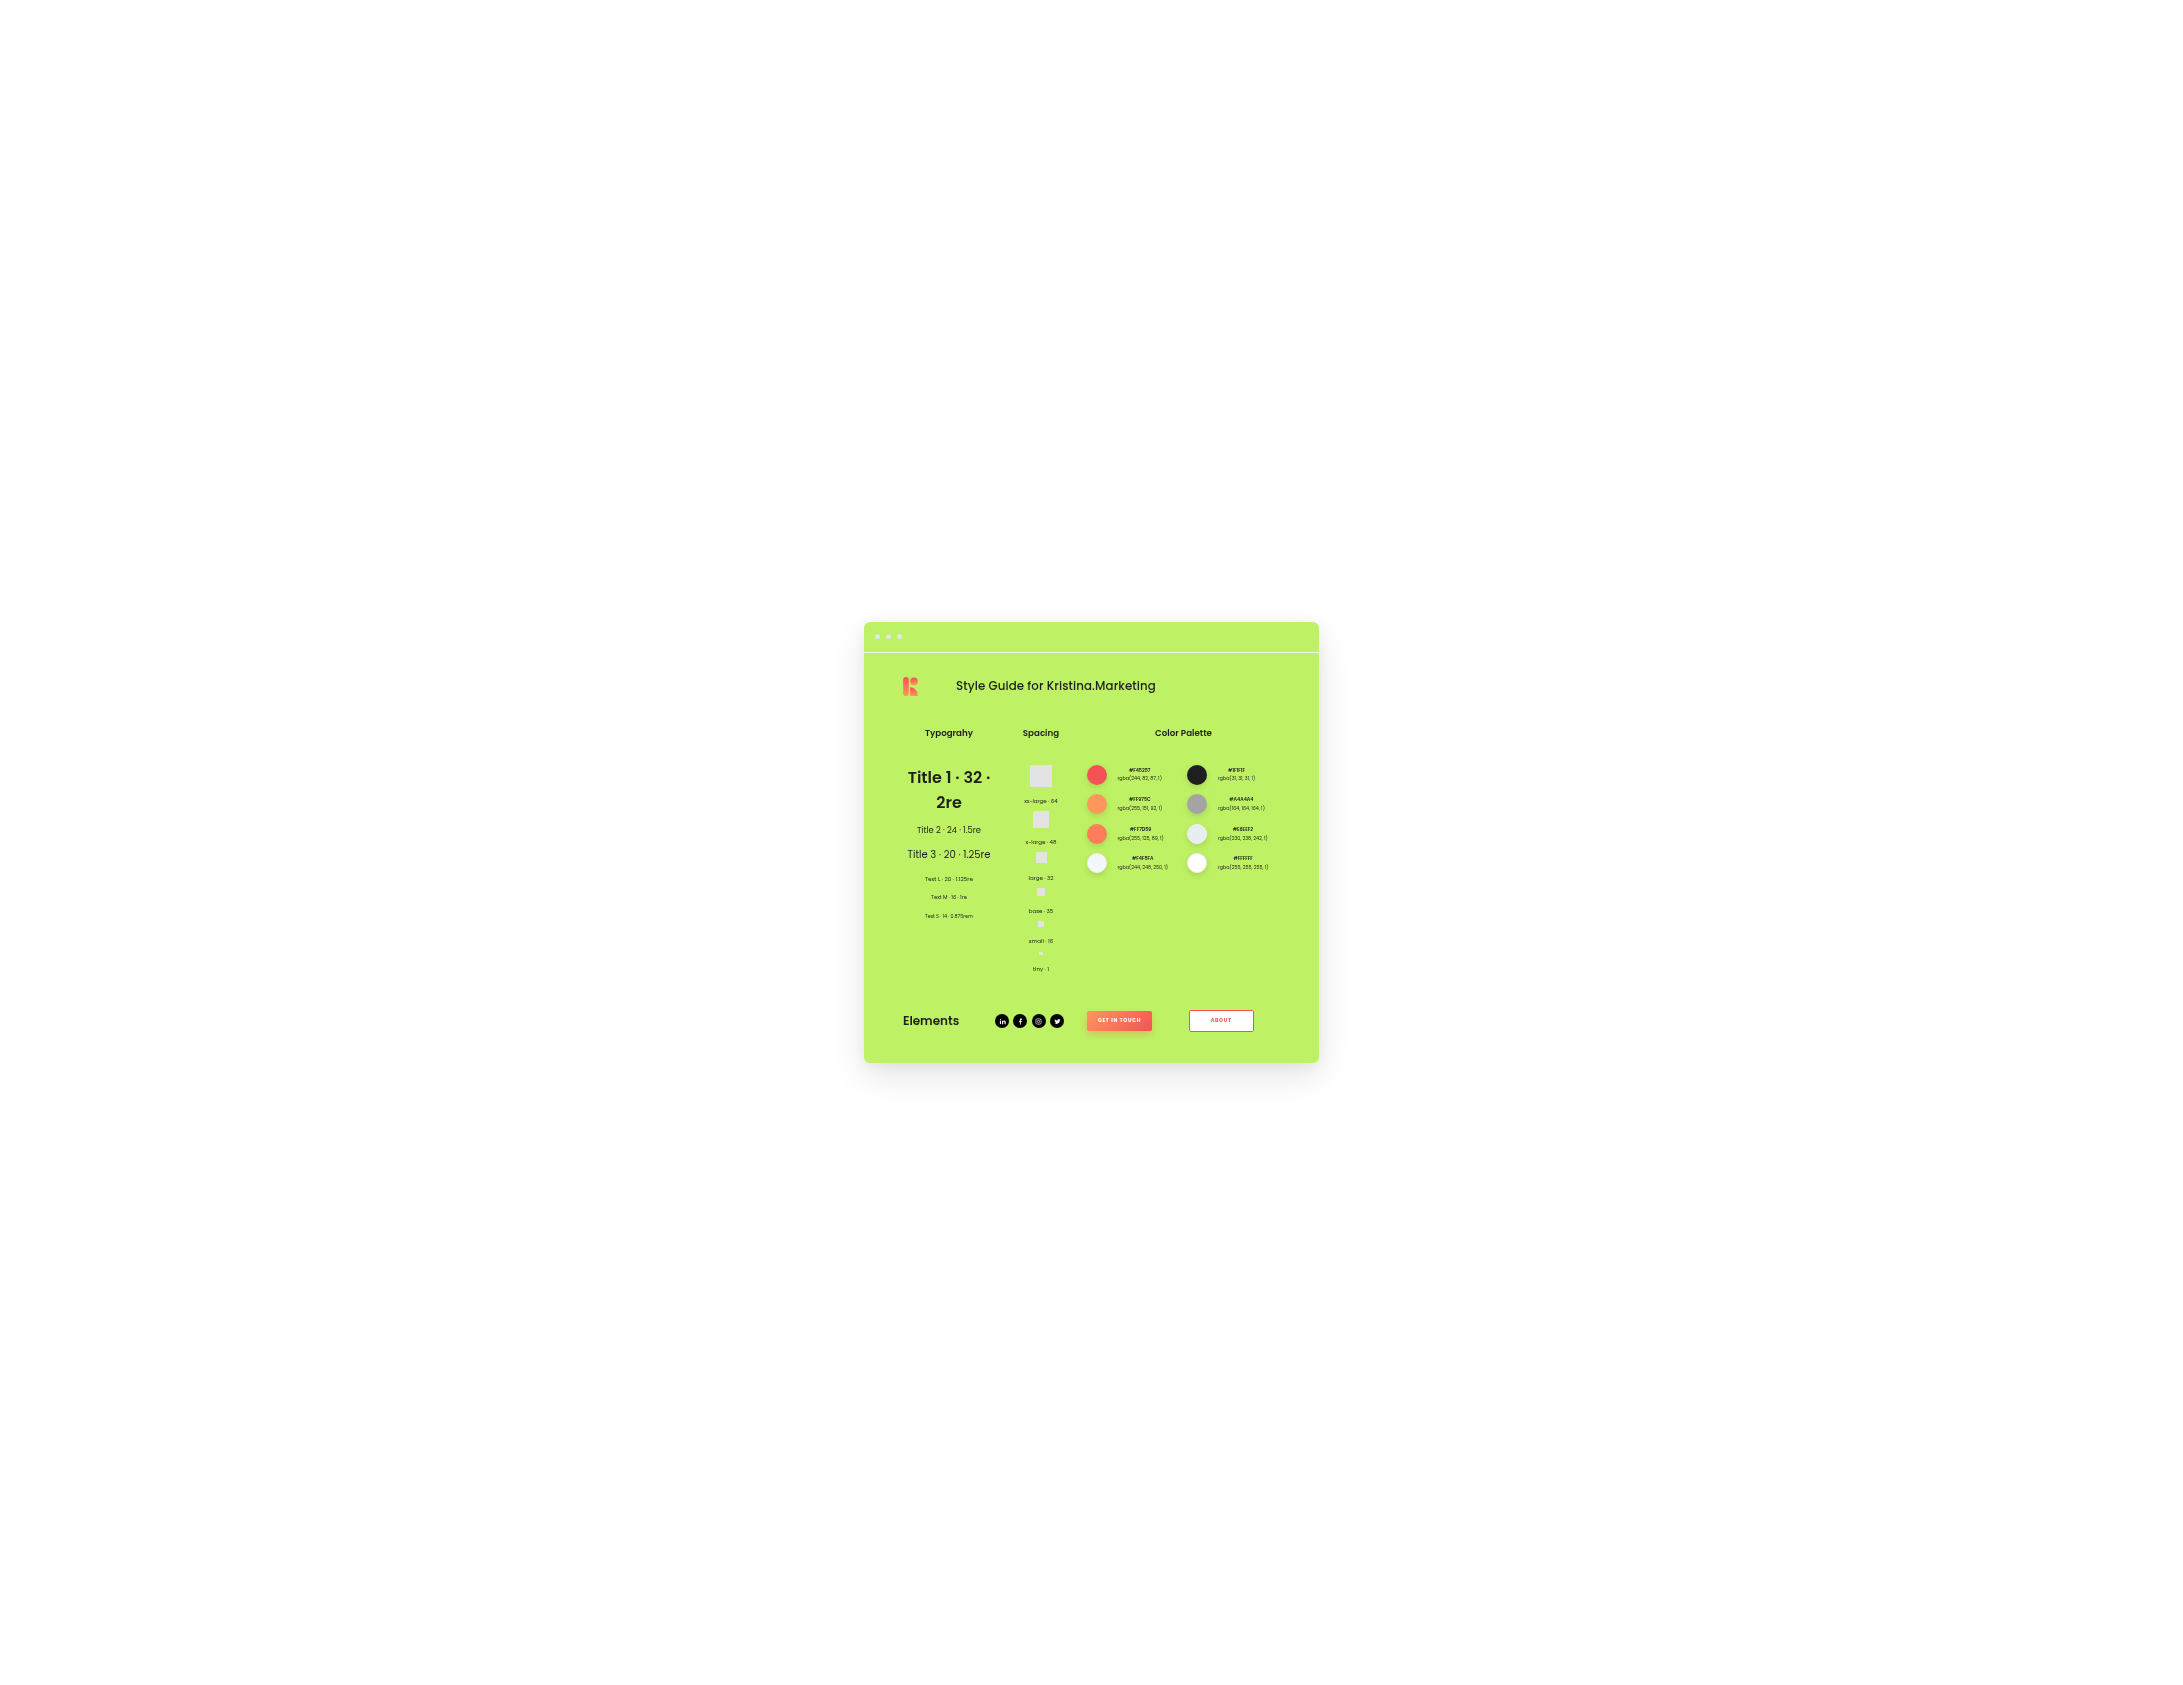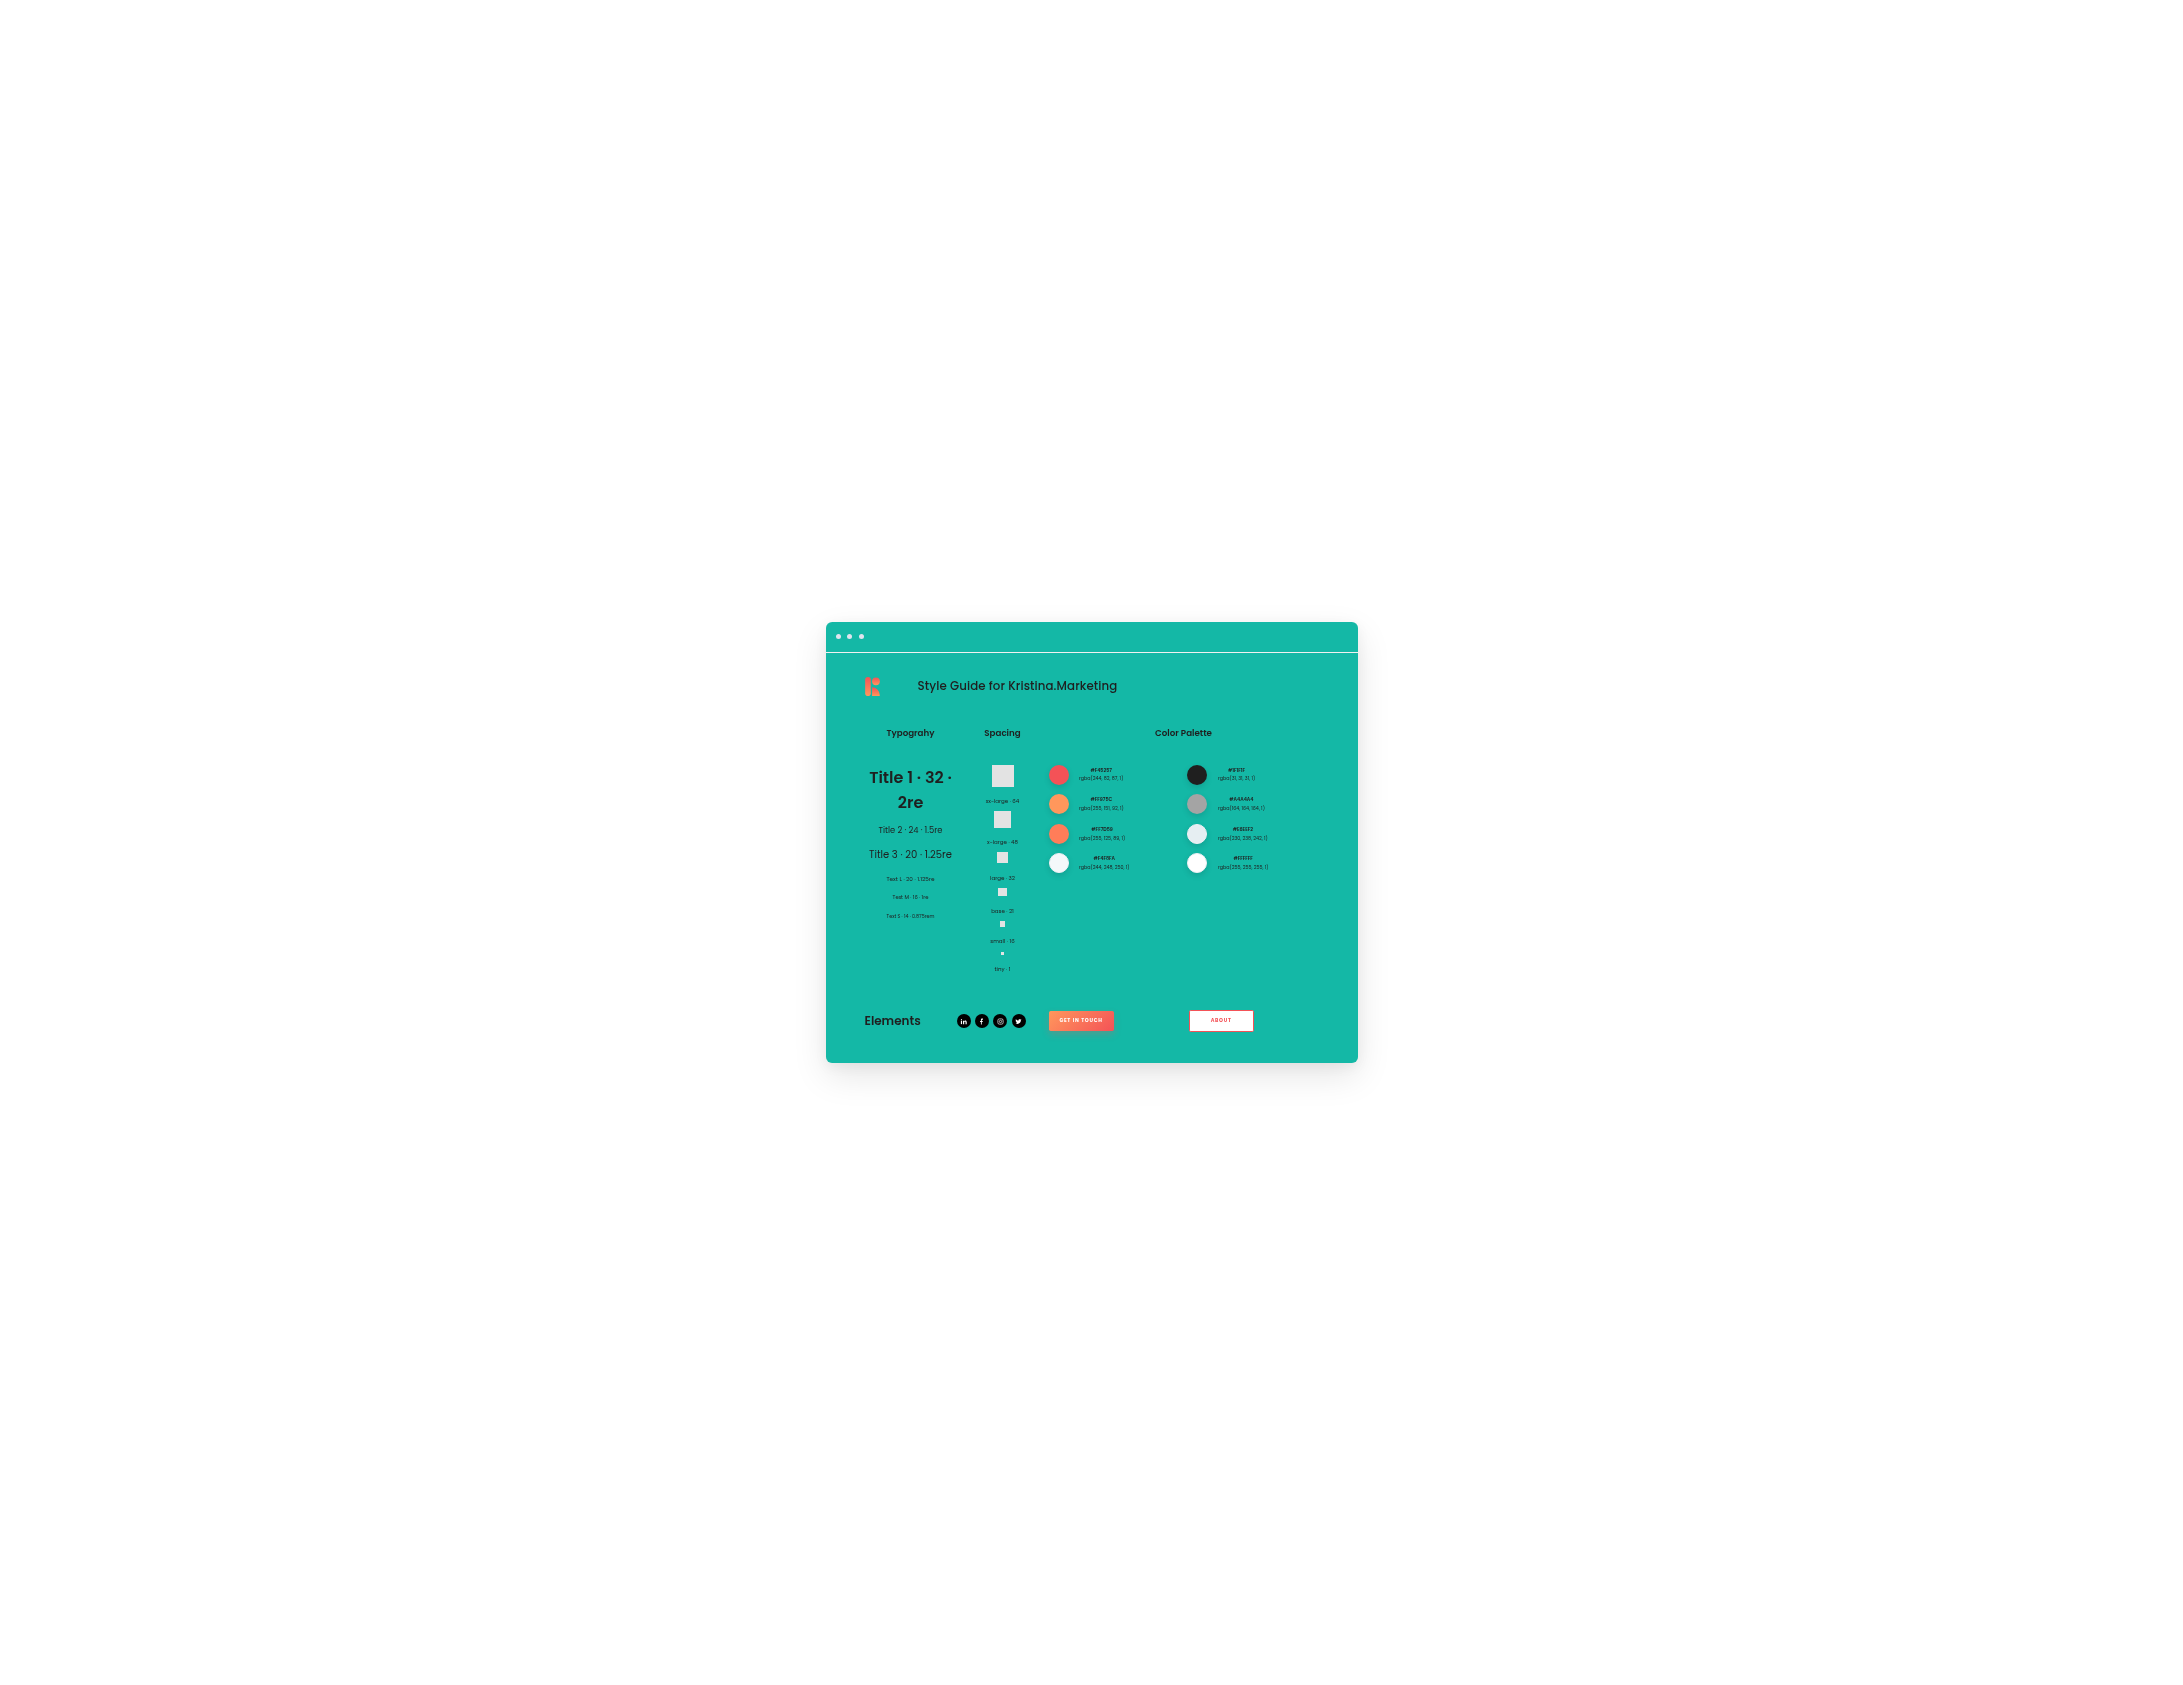--- a/index.html
+++ b/index.html
@@ -8,22 +8,22 @@
     font-family: 'Poppins','Segoe UI','Helvetica Neue',Arial,sans-serif;
     background:#ffffff;
     display:flex;
     align-items:center;
     justify-content:center;
     min-height:100vh;
     padding:17.5px;
     color:#1f1f1f;
   }
   .window {
-    width:532px;
-    background:#14b8a6;
+    width:455px;
+    background:#bef264;
     border-radius:6.1px;
     box-shadow:0 13px 35px rgba(0,0,0,0.10),0 3.5px 13px rgba(0,0,0,0.05);
     overflow:hidden;
   }
   .titlebar {
     height:31px;
     border-bottom:0.4px solid #f1f1f1;
     display:flex;
     align-items:center;
     padding:0 10.5px;
@@ -183,21 +183,21 @@
             <div class="spacing-row">
               <span class="sw-wrap">
                 <span class="sw" style="width:11px;height:11px"></span>
               </span>
               <span class="lab">large · 32</span>
             </div>
             <div class="spacing-row">
               <span class="sw-wrap">
                 <span class="sw" style="width:8.3px;height:8.3px"></span>
               </span>
-              <span class="lab">base · 21</span>
+              <span class="lab">base · 35</span>
             </div>
             <div class="spacing-row">
               <span class="sw-wrap">
                 <span class="sw" style="width:5.7px;height:5.7px"></span>
               </span>
               <span class="lab">small · 16</span>
             </div>
             <div class="spacing-row">
               <span class="sw-wrap">
                 <span class="sw" style="width:3.1px;height:3.1px"></span>

